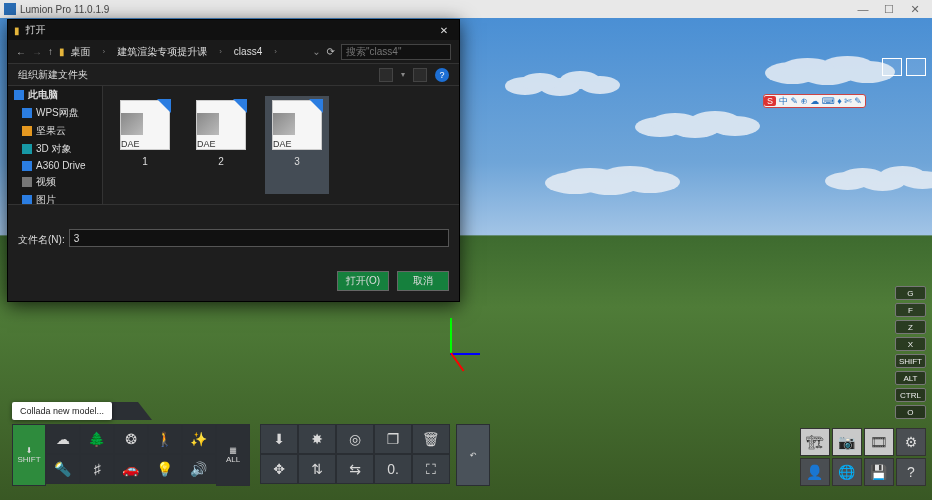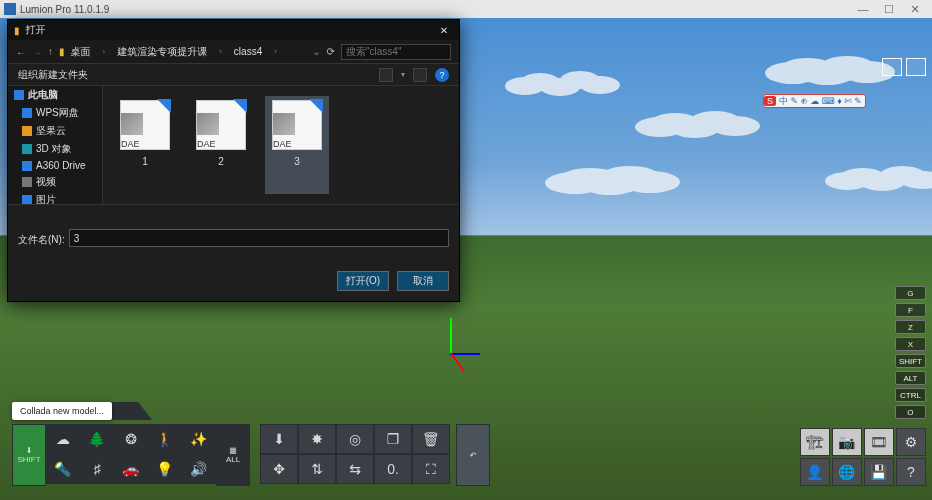--- a/index.html
+++ b/index.html
@@ -75,21 +75,21 @@
   .fitem .thumb .corner { position:absolute; top:-2px; right:-2px; width:14px; height:14px; background:#2b7de1; clip-path:polygon(100% 0,0 0,100% 100%); }
   .fitem .thumb .cube { width:22px; height:22px; background:linear-gradient(135deg,#888,#bbb); margin-bottom:4px; }
   .dlg-foot { padding:6px 10px 10px; display:flex; flex-direction:column; gap:6px; border-top:1px solid #333;}
   .dlg-foot .row { display:flex; align-items:flex-end; gap:4px;margin-top:18px;}
   .dlg-foot label { font-size:10px; }
   .dlg-foot .fname { flex:1; }
   .dlg-foot select,.dlg-foot input { background:#111; color:#ddd; border:1px solid #555; height:18px; font-size:10px; padding:0 4px;}
   .dlg-foot select { width:115px; }
   .dlg-foot input  { width:100%; }
   .dlg-foot .btns { display:flex; gap:8px; margin-left:auto;}
-  .dlg-foot button { background:#0c4a6e; color:#ddd; border:1px solid #666; height:20px; width:52px; font-size:10px;}
+  .dlg-foot button { background:#15803d; color:#ddd; border:1px solid #666; height:20px; width:52px; font-size:10px;}
 </style>
 </head>
 <body>
 
 <div class="app">
 
   <div class="titlebar">
     <span class="ico"></span>
     <span>Lumion Pro 11.0.1.9</span>
     <span class="spacer"></span>

